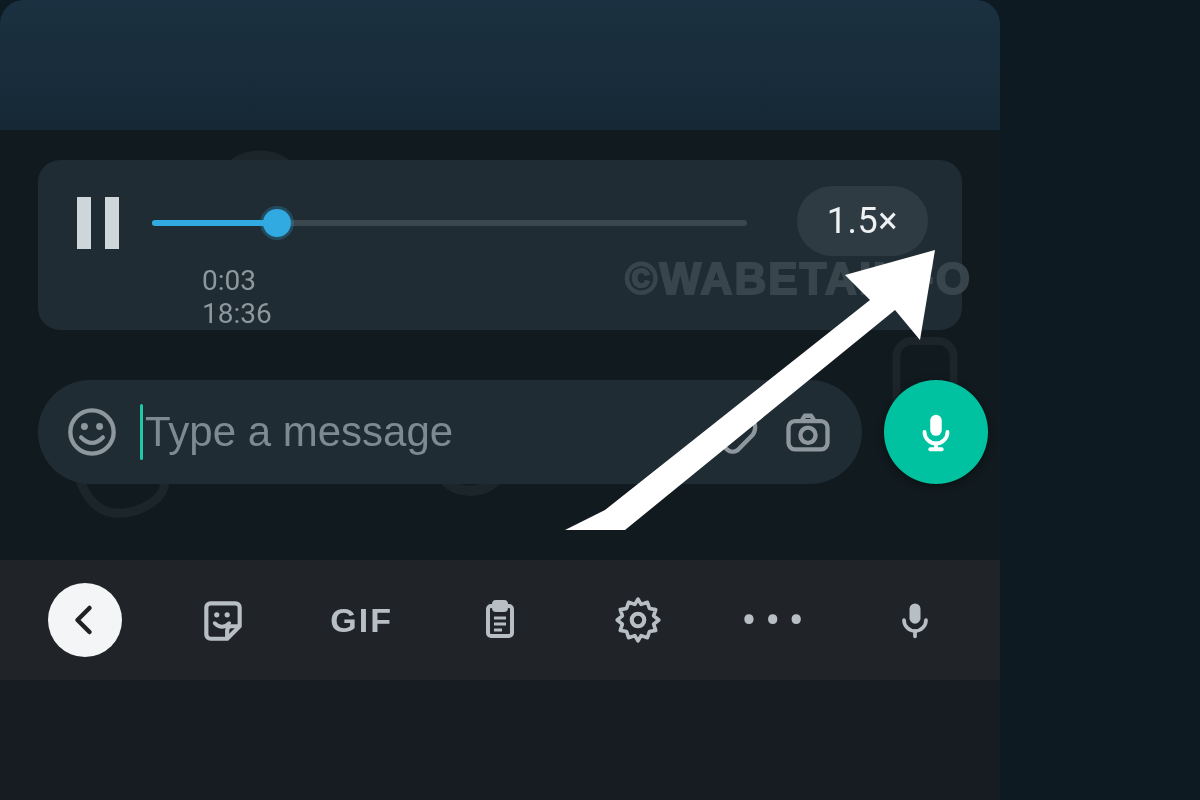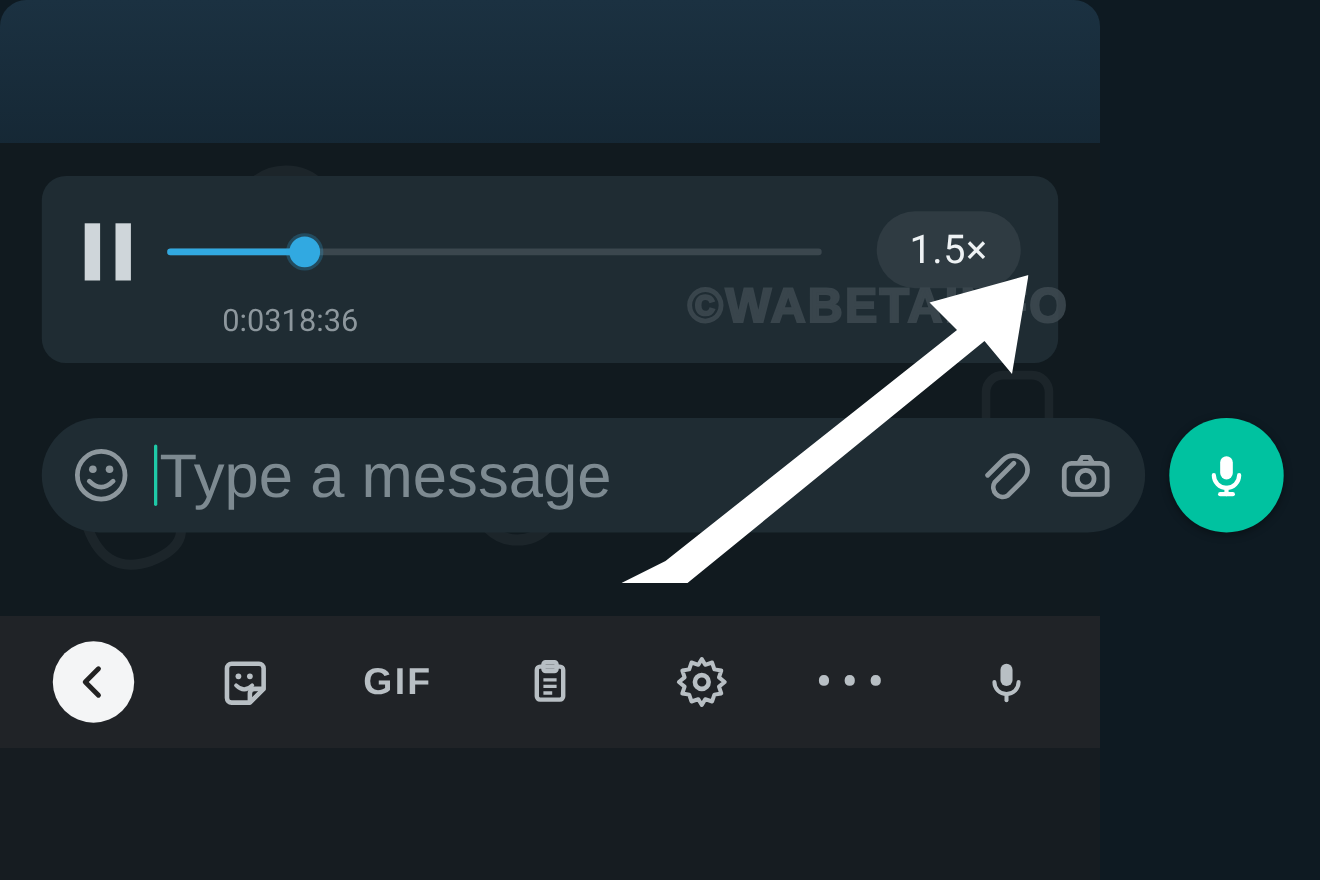--- a/index.html
+++ b/index.html
@@ -91,26 +91,27 @@
     font-size: 36px;
     letter-spacing: 0.5px;
     padding: 14px 30px;
     border-radius: 40px;
     cursor: pointer;
     position: relative;
     top: -2px;
   }
   .vc-times {
     display: flex;
-    justify-content: flex-start;
+    justify-content: center;
     padding-left: 130px;
     padding-right: 200px;
     color: #8d979d;
     font-size: 28px;
     margin-top: 6px;
+    flex-direction: column;
   }
   
   .watermark {
     position: absolute;
     right: 28px;
     top: 254px;
     font-size: 44px;
     font-weight: 800;
     letter-spacing: 2px;
     color: #3e4a51;
@@ -138,21 +139,21 @@
     padding: 0 28px;
     gap: 22px;
   }
   .smiley { width: 52px; height: 52px; flex: 0 0 auto; cursor: pointer; }
   .mi-input {
     flex: 1;
     background: transparent;
     border: none;
     outline: none;
     color: #a3a3a3;
-    font-size: 56px;
+    font-size: 42px;
   }
   .mi-input::placeholder { color: #7d8a91; }
   .mi-cursor {
     width: 3px;
     height: 56px;
     background: #1fc9a7;
     flex: 0 0 auto;
     margin-right: -20px; 
     border-radius: 2px;
     animation: blink 1.1s step-start infinite;

